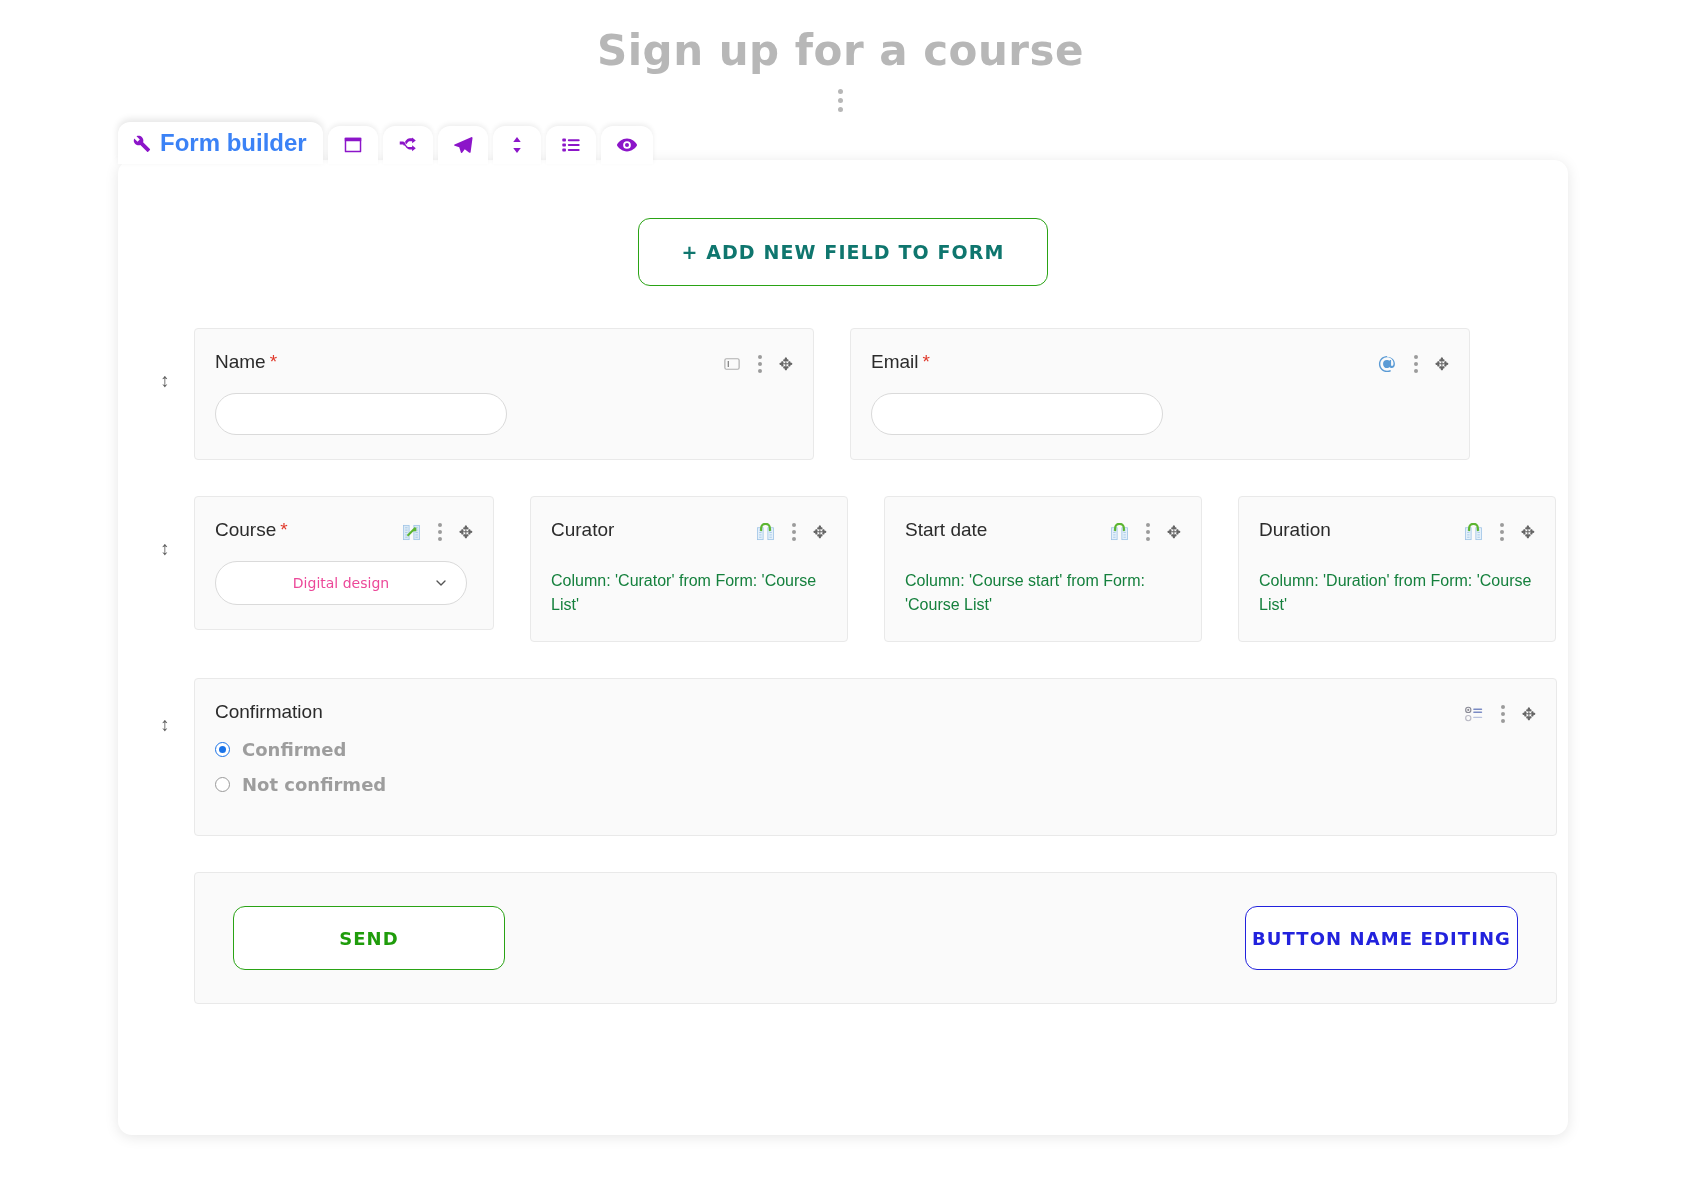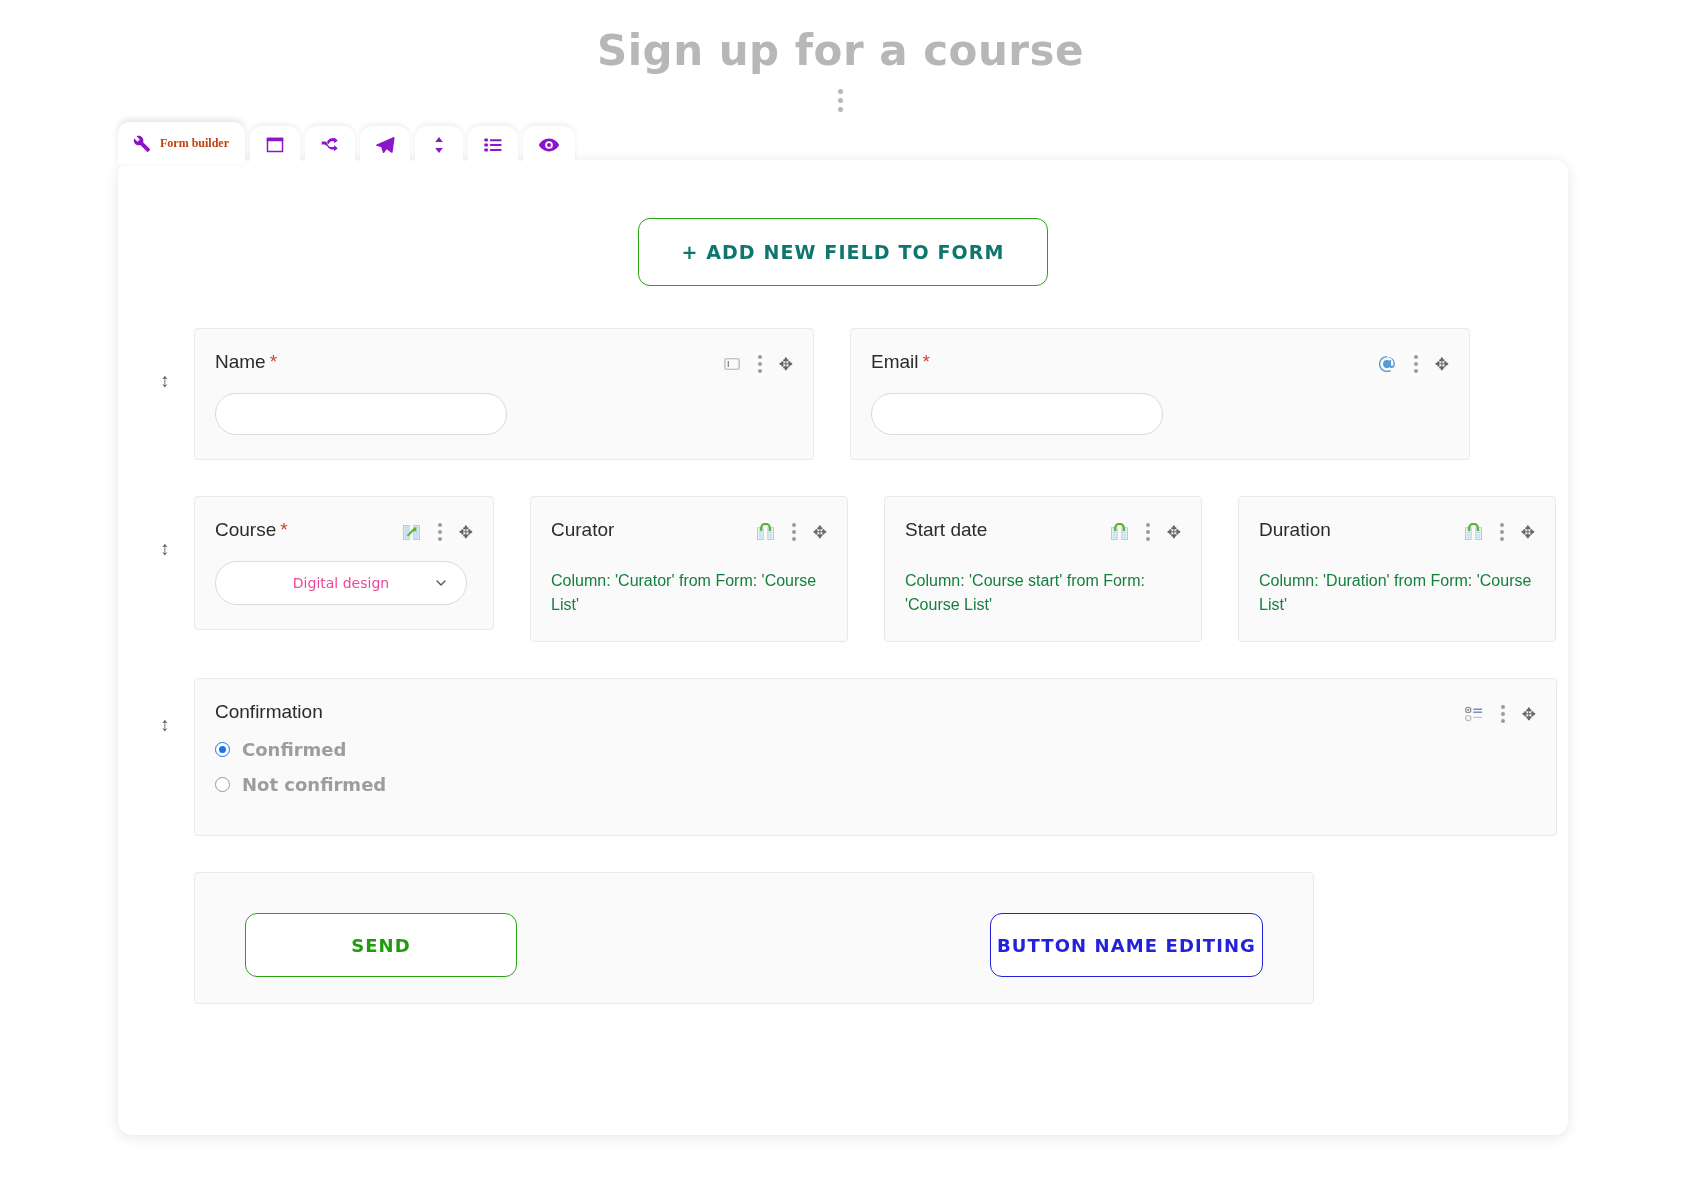--- a/index.html
+++ b/index.html
@@ -48,22 +48,22 @@
     box-shadow: 0 -2px 5px rgba(0,0,0,0.07);
     cursor: pointer;
   }
   .tab.active {
     height: 42px;
     padding: 0 16px 0 12px;
     gap: 8px;
     box-shadow: 0 -3px 7px rgba(0,0,0,0.10);
   }
   .tab-label {
-    font-size: 12px; font-weight: 700; color: #c2410c;
-    font-family: Liberation Serif, serif;
+    font-size: 24px; font-weight: 700; color: #3b82f6;
+    font-family: Liberation Sans, sans-serif;
   }
   .tab svg { display: block; }
   .tab-icon-purple { fill: #8c15c9; }
 
   
   .panel {
     position: absolute;
     left: 118px; top: 160px;
     width: 1450px; height: 975px;
     background: #ffffff;
@@ -150,23 +150,23 @@
     font-size: 16px; color: #15803d; line-height: 1.5;
   }
 
   
   .card-name  { width: 620px; min-height: 125px; }
   .card-email { width: 620px; min-height: 125px; }
   .card-course { width: 300px; }
   .card-linked { width: 318px; min-height: 125px; }
   .card-confirm { width: 1363px; min-height: 158px; }
   .card-actions {
-    width: 1120px; min-height: 132px;
-    display: flex; align-items: flex-end; justify-content: space-between;
-    padding: 26px 50px;
+    width: 1363px; min-height: 132px;
+    display: flex; align-items: center; justify-content: space-between;
+    padding: 26px 38px;
   }
 
   
   .radio-line { display: flex; align-items: center; gap: 12px; margin-top: 14px; cursor: pointer; }
   .radio {
     width: 15px; height: 15px; border-radius: 50%;
     border: 1.6px solid #9a9a9a; background: #fff;
     display: inline-block; position: relative; flex: 0 0 15px;
   }
   .radio.checked { border-color: #1a73e8; }

